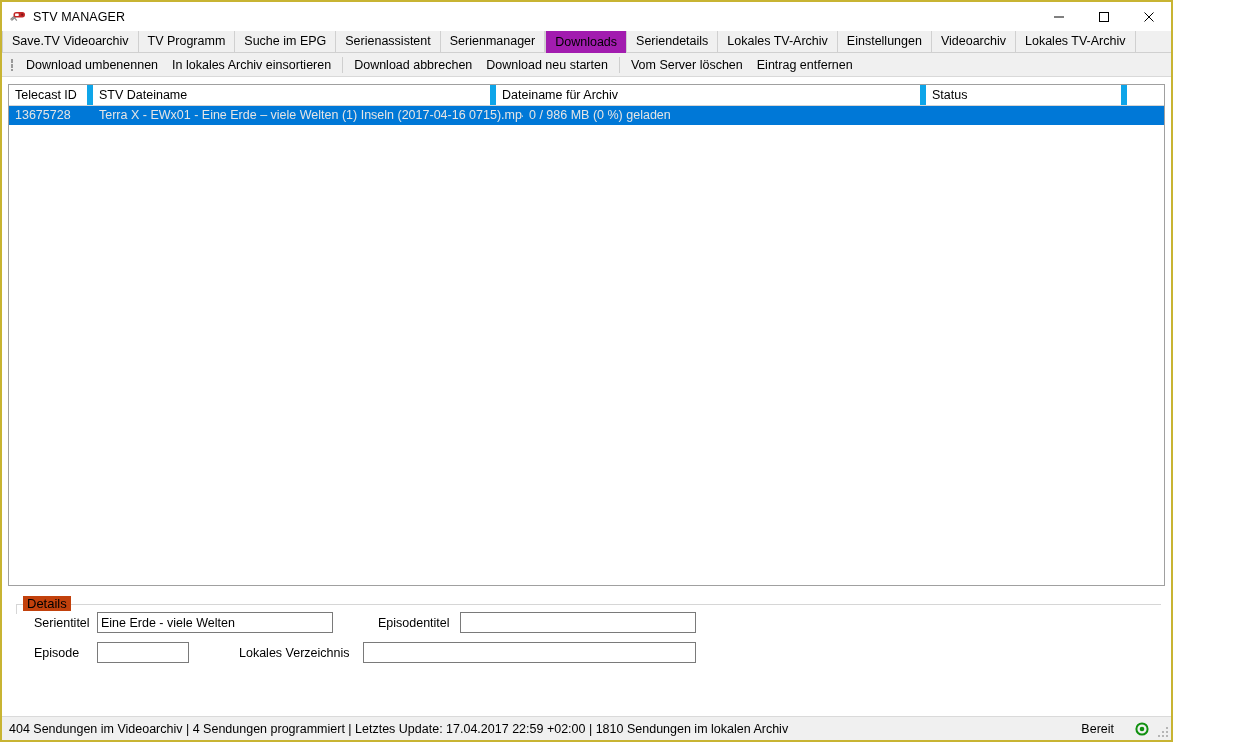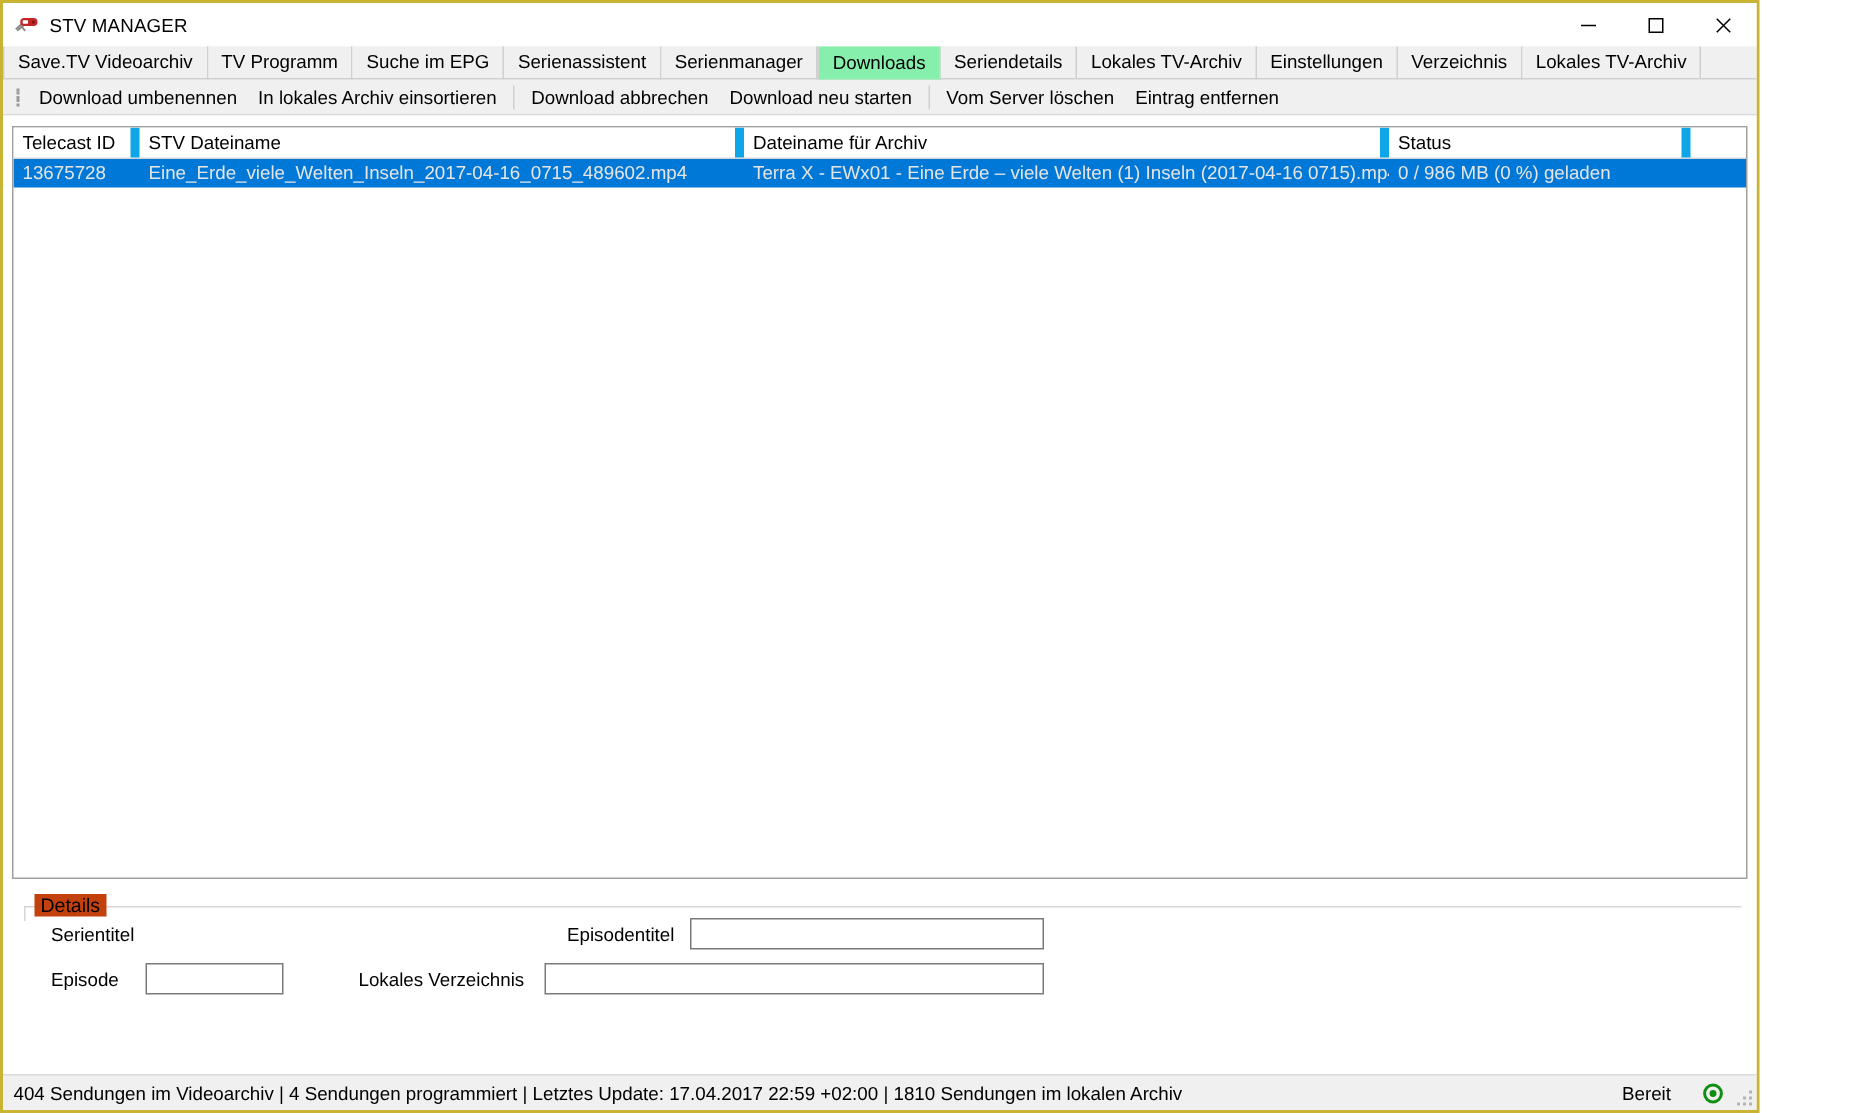--- a/index.html
+++ b/index.html
@@ -88,21 +88,21 @@
     font-size: 12.5px;
     color: #000;
     background: #f0f0f0;
     border-right: 1px solid #d0d0d0;
     box-sizing: border-box;
     white-space: nowrap;
     cursor: default;
   }
   .tab:first-child { border-left: 1px solid #d0d0d0; }
   .tab.active {
-    background: #86efac;
+    background: #a21caf;
     height: 22px;
     line-height: 22px;
     border-left: 1px solid #d0d0d0;
     border-right: 1px solid #d0d0d0;
     position: relative;
     z-index: 3;
     margin-bottom: -1px;
   }
 
   
@@ -339,21 +339,21 @@
   <div id="tab-strip">
     <div class="tab">Save.TV Videoarchiv</div>
     <div class="tab">TV Programm</div>
     <div class="tab">Suche im EPG</div>
     <div class="tab">Serienassistent</div>
     <div class="tab">Serienmanager</div>
     <div class="tab active">Downloads</div>
     <div class="tab">Seriendetails</div>
     <div class="tab">Lokales TV-Archiv</div>
     <div class="tab">Einstellungen</div>
-    <div class="tab">Verzeichnis</div>
+    <div class="tab">Videoarchiv</div>
     <div class="tab">Lokales TV-Archiv</div>
   </div>
 
   <div id="toolbar">
     <div class="grip">
       <i></i>
         <i></i>
         <i></i>
         <i></i>
         <i></i>
@@ -374,32 +374,32 @@
       <div id="grid-header">
         <div class="gh-cell c0">Telecast ID</div>
         <div class="gh-cell c1">STV Dateiname</div>
         <div class="gh-cell c2">Dateiname für Archiv</div>
         <div class="gh-cell c3">Status</div>
         <div class="gh-cell filler"></div>
       </div>
 
       <div class="grid-row selected">
         <div class="gr-cell c0">13675728</div>
-        <div class="gr-cell c1">Eine_Erde_viele_Welten_Inseln_2017-04-16_0715_489602.mp4</div>
         <div class="gr-cell c2">Terra X - EWx01 - Eine Erde – viele Welten (1) Inseln (2017-04-16 0715).mp4</div>
         <div class="gr-cell c3">0 / 986 MB (0 %) geladen</div>
       </div>
     </div>
 
     <div id="details">
       <div id="details-frame"></div>
       <div id="details-frame-l"></div>
       <div id="details-legend">Details</div>
 
       <div class="field-label" style="left:26px; top:20px;">Serientitel</div>
+      <input class="field-input" style="left: 89px; top: 16px; width: 236px; height: 21px;" value="Eine Erde - viele Welten">
 
       <div class="field-label" style="left:370px; top:20px;">Episodentitel</div>
       <input class="field-input" style="left: 452px; top: 16px; width: 236px; height: 21px;" value="">
 
       <div class="field-label" style="left:26px; top:50px;">Episode</div>
       <input class="field-input" style="left: 89px; top: 46px; width: 92px; height: 21px;" value="">
 
       <div class="field-label" style="left:231px; top:50px;">Lokales Verzeichnis</div>
       <input class="field-input" style="left: 355px; top: 46px; width: 333px; height: 21px;" value="">
     </div>

